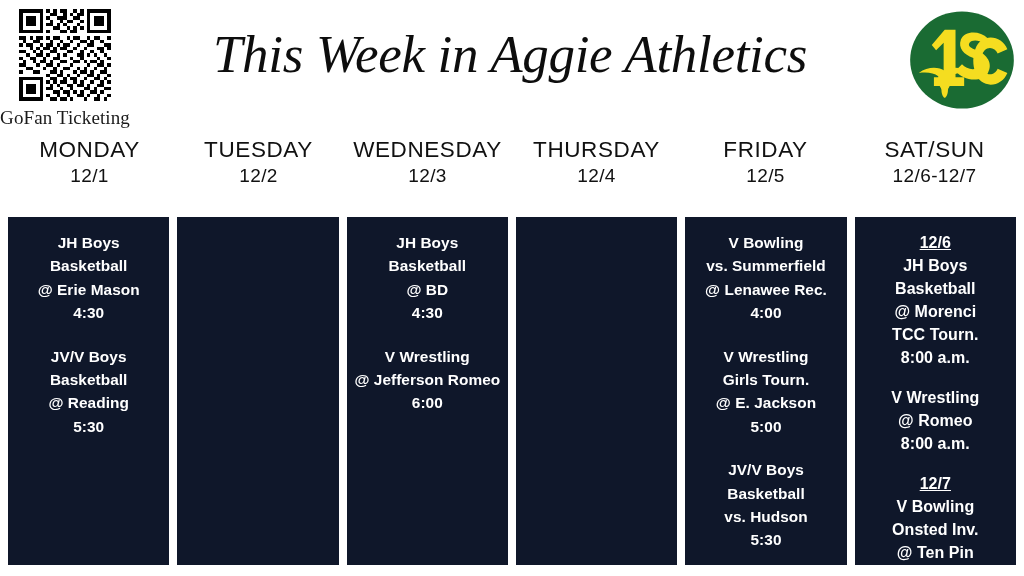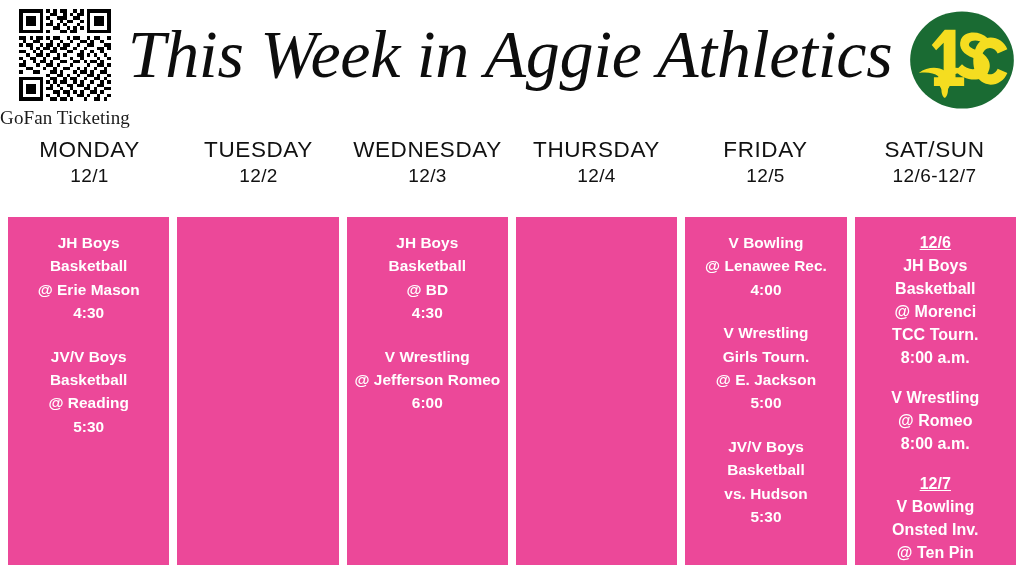--- a/index.html
+++ b/index.html
@@ -27,21 +27,21 @@
     margin-top: 3px;
     font-family: "Liberation Serif", serif;
     font-size: 19px; color: #1a1a1a; letter-spacing: .1px;
     white-space: nowrap;
   }
   .title {
     position: absolute; left: 124px; top: 6px; width: 772px; height: 96px;
     display: flex; align-items: center; justify-content: center;
     font-family: "Liberation Serif", serif;
     font-style: italic; font-weight: 400;
-    font-size: 68px; line-height: 1; color: #0d0d0d;
+    font-size: 53px; line-height: 1; color: #0d0d0d;
     letter-spacing: -0.3px; white-space: nowrap;
   }
   .logo {
     position: absolute; right: 8px; top: 6px; width: 108px; height: 108px;
   }
 
   
   .daybar {
     position: absolute; left: 0; top: 132px; width: 1024px; height: 80px;
     display: grid; grid-template-columns: repeat(6, 1fr); column-gap: 6px;
@@ -60,21 +60,21 @@
     line-height: 1.3; white-space: nowrap;
   }
 
   
   .grid {
     position: absolute; left: 0; top: 217px; width: 1024px; height: 348px;
     display: grid; grid-template-columns: repeat(6, 1fr); column-gap: 8px;
     padding: 0 8px;
   }
   .col {
-    background: #ec4899;
+    background: #0f172a;
     height: 348px;
     padding: 14px 4px 8px 4px;
     display: flex; flex-direction: column; align-items: center;
     overflow: hidden;
   }
   .event {
     width: 100%;
     text-align: center;
     color: #ffffff;
     font-size: 15.4px; font-weight: 700; line-height: 1.52;
@@ -360,20 +360,21 @@
         <div class="event">
           <span class="ev-line">V Wrestling</span>
           <span class="ev-line">@ Jefferson Romeo</span>
           <span class="ev-line">6:00</span>
         </div>
       </div>
       <div class="col"></div>
       <div class="col">
         <div class="event">
           <span class="ev-line">V Bowling</span>
+          <span class="ev-line">vs. Summerfield</span>
           <span class="ev-line">@ Lenawee Rec.</span>
           <span class="ev-line">4:00</span>
         </div>
         <div class="event">
           <span class="ev-line">V Wrestling</span>
           <span class="ev-line">Girls Tourn.</span>
           <span class="ev-line">@ E. Jackson</span>
           <span class="ev-line">5:00</span>
         </div>
         <div class="event">

